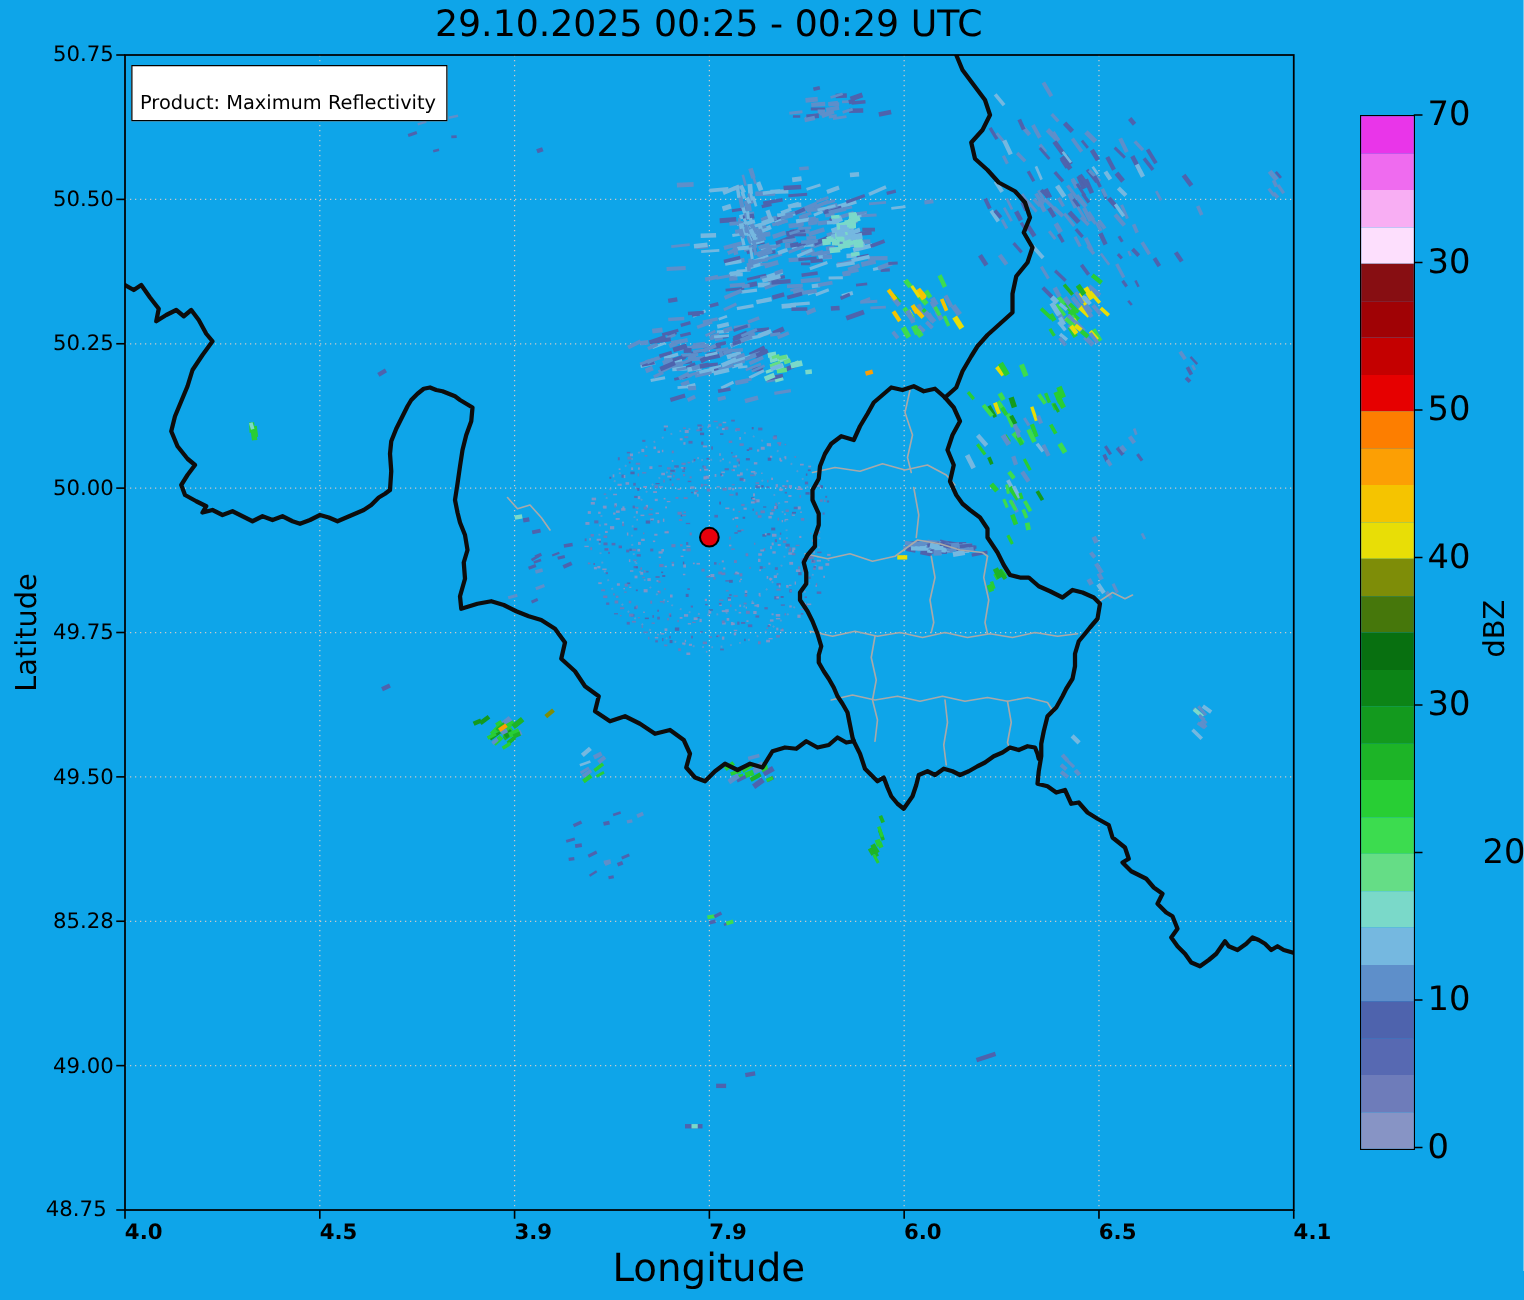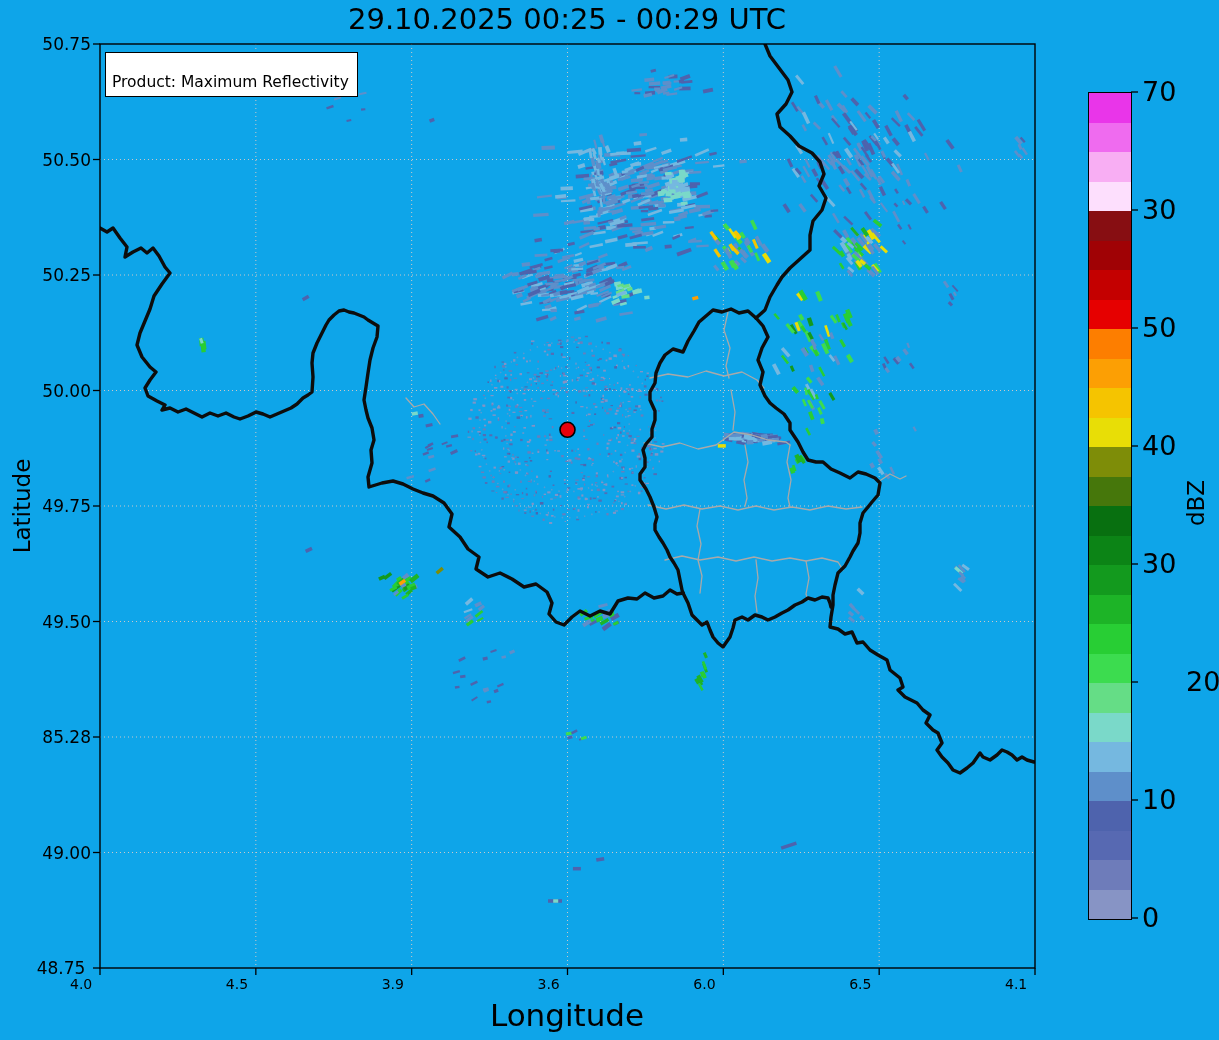--- a/index.html
+++ b/index.html
@@ -6,21 +6,21 @@
   #fig{position:relative;width:1219px;height:1040px;background:#0ea5e9;
        font-family:"DejaVu Sans","Liberation Sans",sans-serif;color:#000;overflow:hidden;}
   #chart-svg{position:absolute;left:0;top:0;}
   #fig-title{position:absolute;left:567px;top:2px;transform:translateX(-50%);
        font-size:29px;white-space:nowrap;}
   #infobox{position:absolute;left:105px;top:52px;background:#fff;border:1.5px solid #000;
        padding:18px 8px 3px 6px;font-size:15.5px;line-height:1.42;z-index:5;}
   #xlabel{position:absolute;left:567px;top:997px;transform:translateX(-50%);font-size:31px;}
   #ylabel{position:absolute;left:22px;top:506px;transform:translate(-50%,-50%) rotate(-90deg);
        font-size:23px;white-space:nowrap;}
-  .xtick{position:absolute;width:60px;text-align:left;font-size:14px;}
+  .xtick{position:absolute;width:60px;text-align:right;font-size:17px;font-weight:bold;}
   .ytick{position:absolute;width:60px;text-align:right;font-size:17px;}
   #cbar{position:absolute;left:1088px;top:92px;width:42px;height:826px;border:1.3px solid #000;
        display:flex;flex-direction:column-reverse;}
   #cbar .seg{flex:1 1 auto;}
   .cbtick{position:absolute;font-size:27px;line-height:30px;}
   #cbarlabel{position:absolute;left:1196px;top:503px;transform:translate(-50%,-50%) rotate(-90deg);
        font-size:23px;white-space:nowrap;}
 </style>
 </head>
 <body>
@@ -1746,21 +1746,21 @@
     </svg>
 
   <div id="infobox">
     <div>Product: Maximum Reflectivity</div>
   </div>
 
   <div id="xticks">
       <div class="xtick" style="left: 70px; top: 976px;">4.0</div>
       <div class="xtick" style="left: 225.833px; top: 976px;">4.5</div>
       <div class="xtick" style="left: 381.667px; top: 976px;">3.9</div>
-      <div class="xtick" style="left: 537.5px; top: 976px;">3.6</div>
+      <div class="xtick" style="left: 537.5px; top: 976px;">7.9</div>
       <div class="xtick" style="left: 693.333px; top: 976px;">6.0</div>
       <div class="xtick" style="left: 849.167px; top: 976px;">6.5</div>
       <div class="xtick" style="left: 1005px; top: 976px;">4.1</div>
     </div>
   <div id="yticks">
       <div class="ytick" style="left: 31px; top: 34px;">50.75</div>
       <div class="ytick" style="left: 31px; top: 149.5px;">50.50</div>
       <div class="ytick" style="left: 31px; top: 265px;">50.25</div>
       <div class="ytick" style="left: 31px; top: 380.5px;">50.00</div>
       <div class="ytick" style="left: 31px; top: 496px;">49.75</div>

